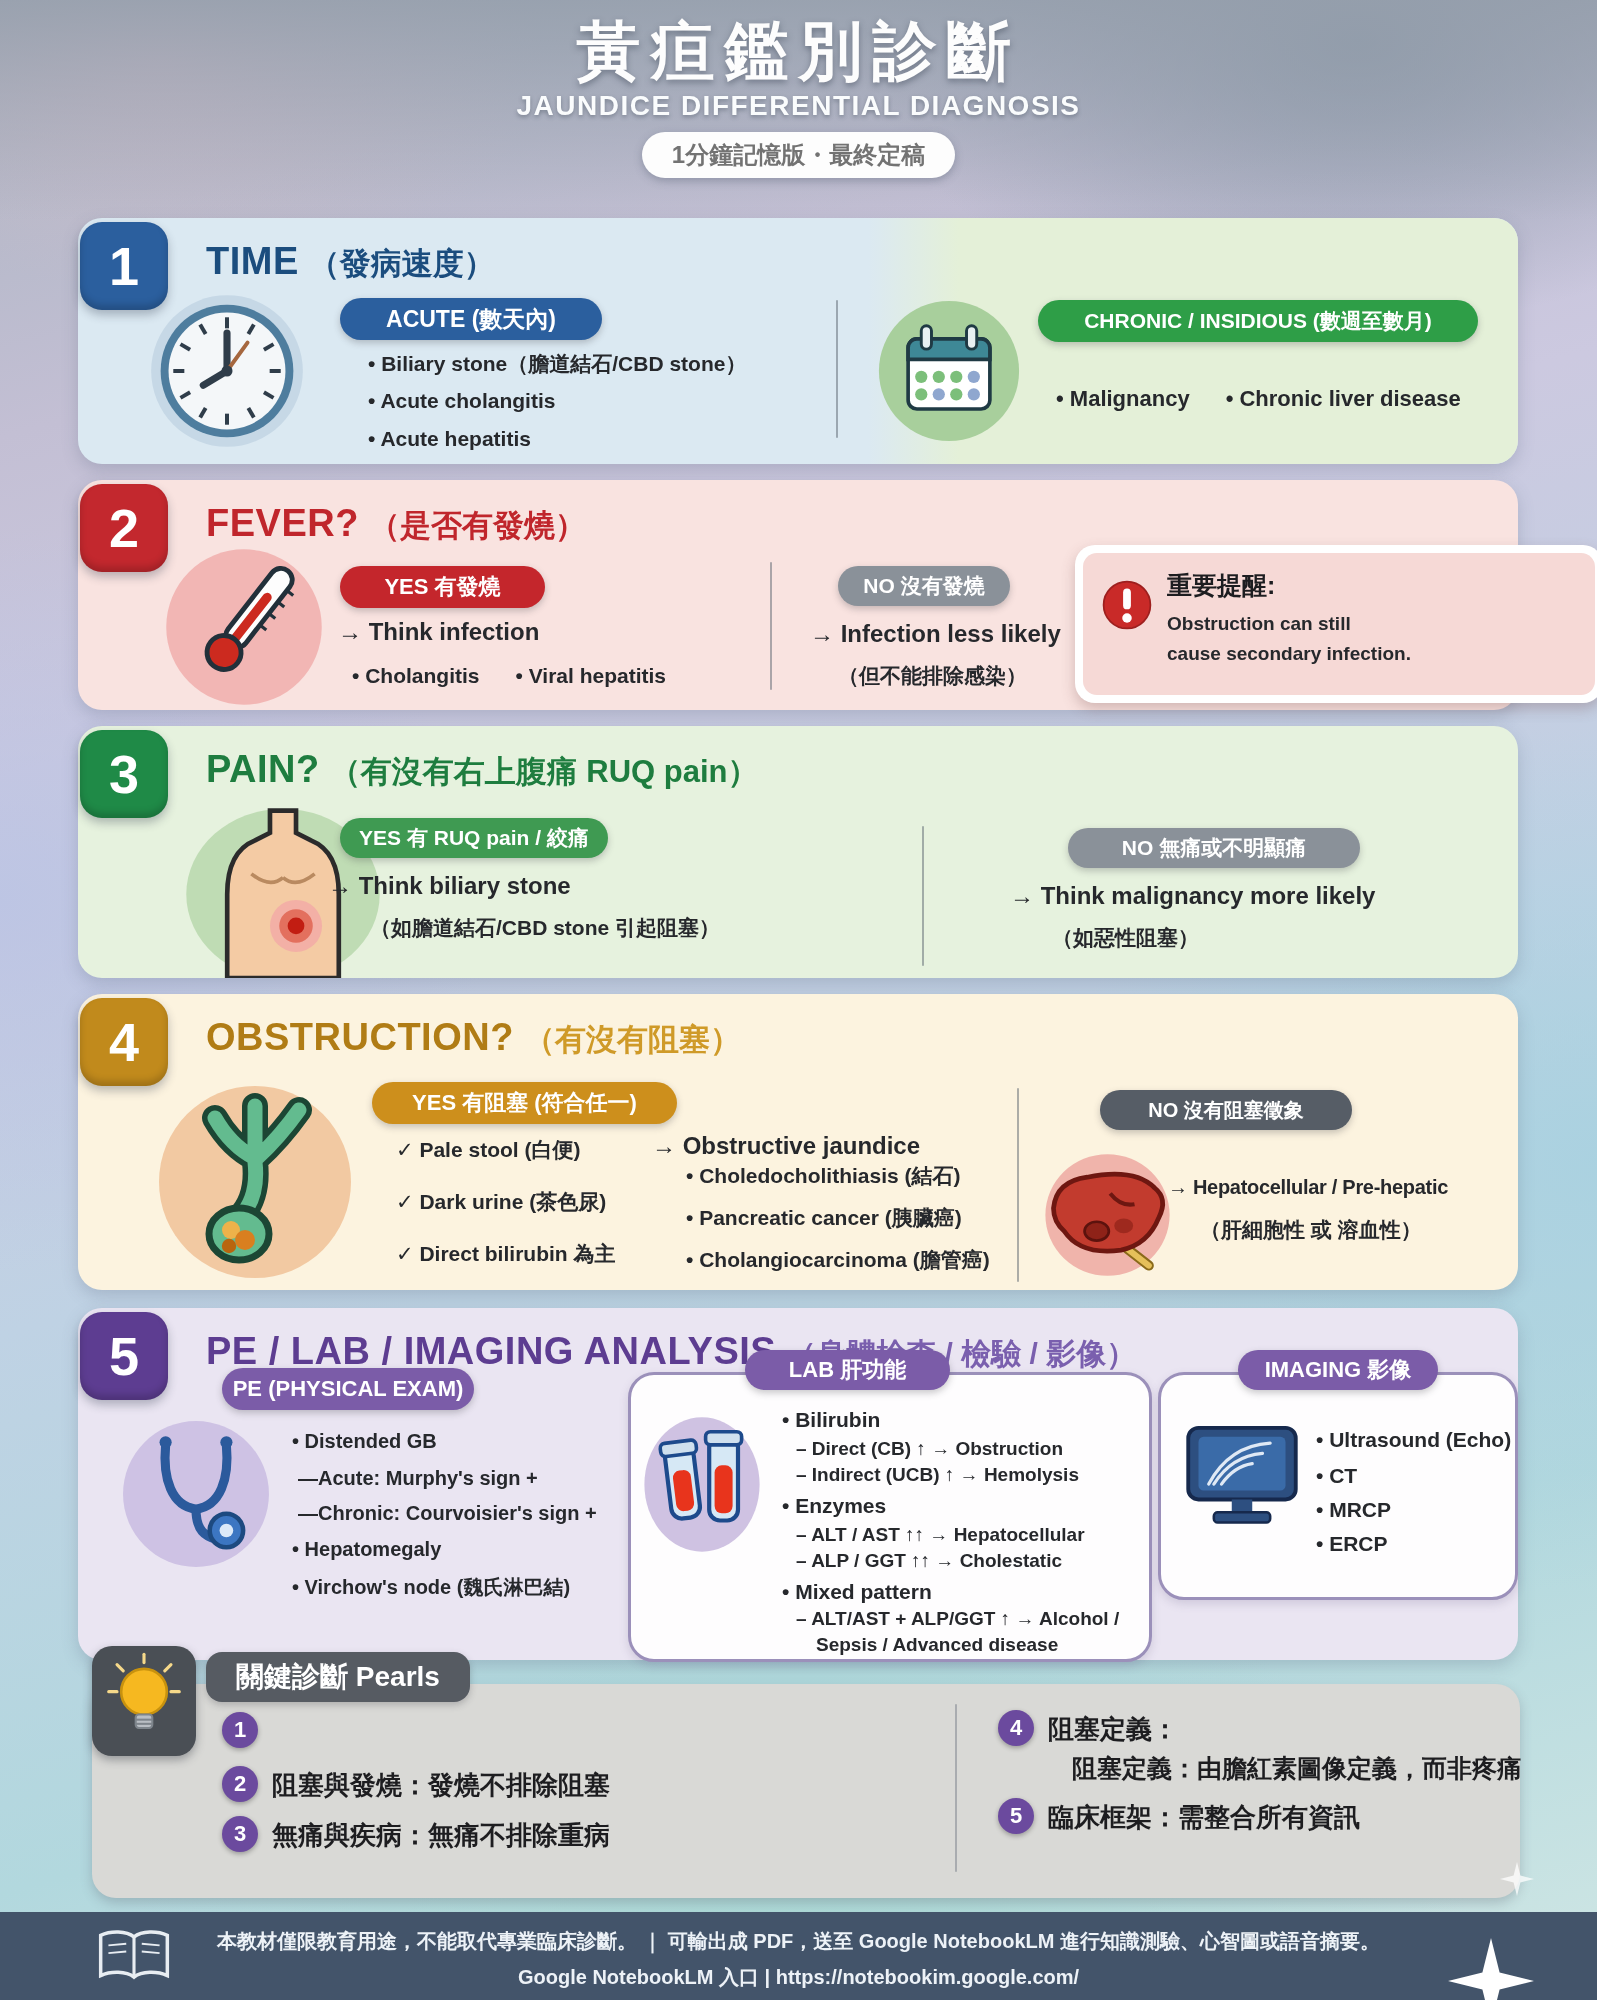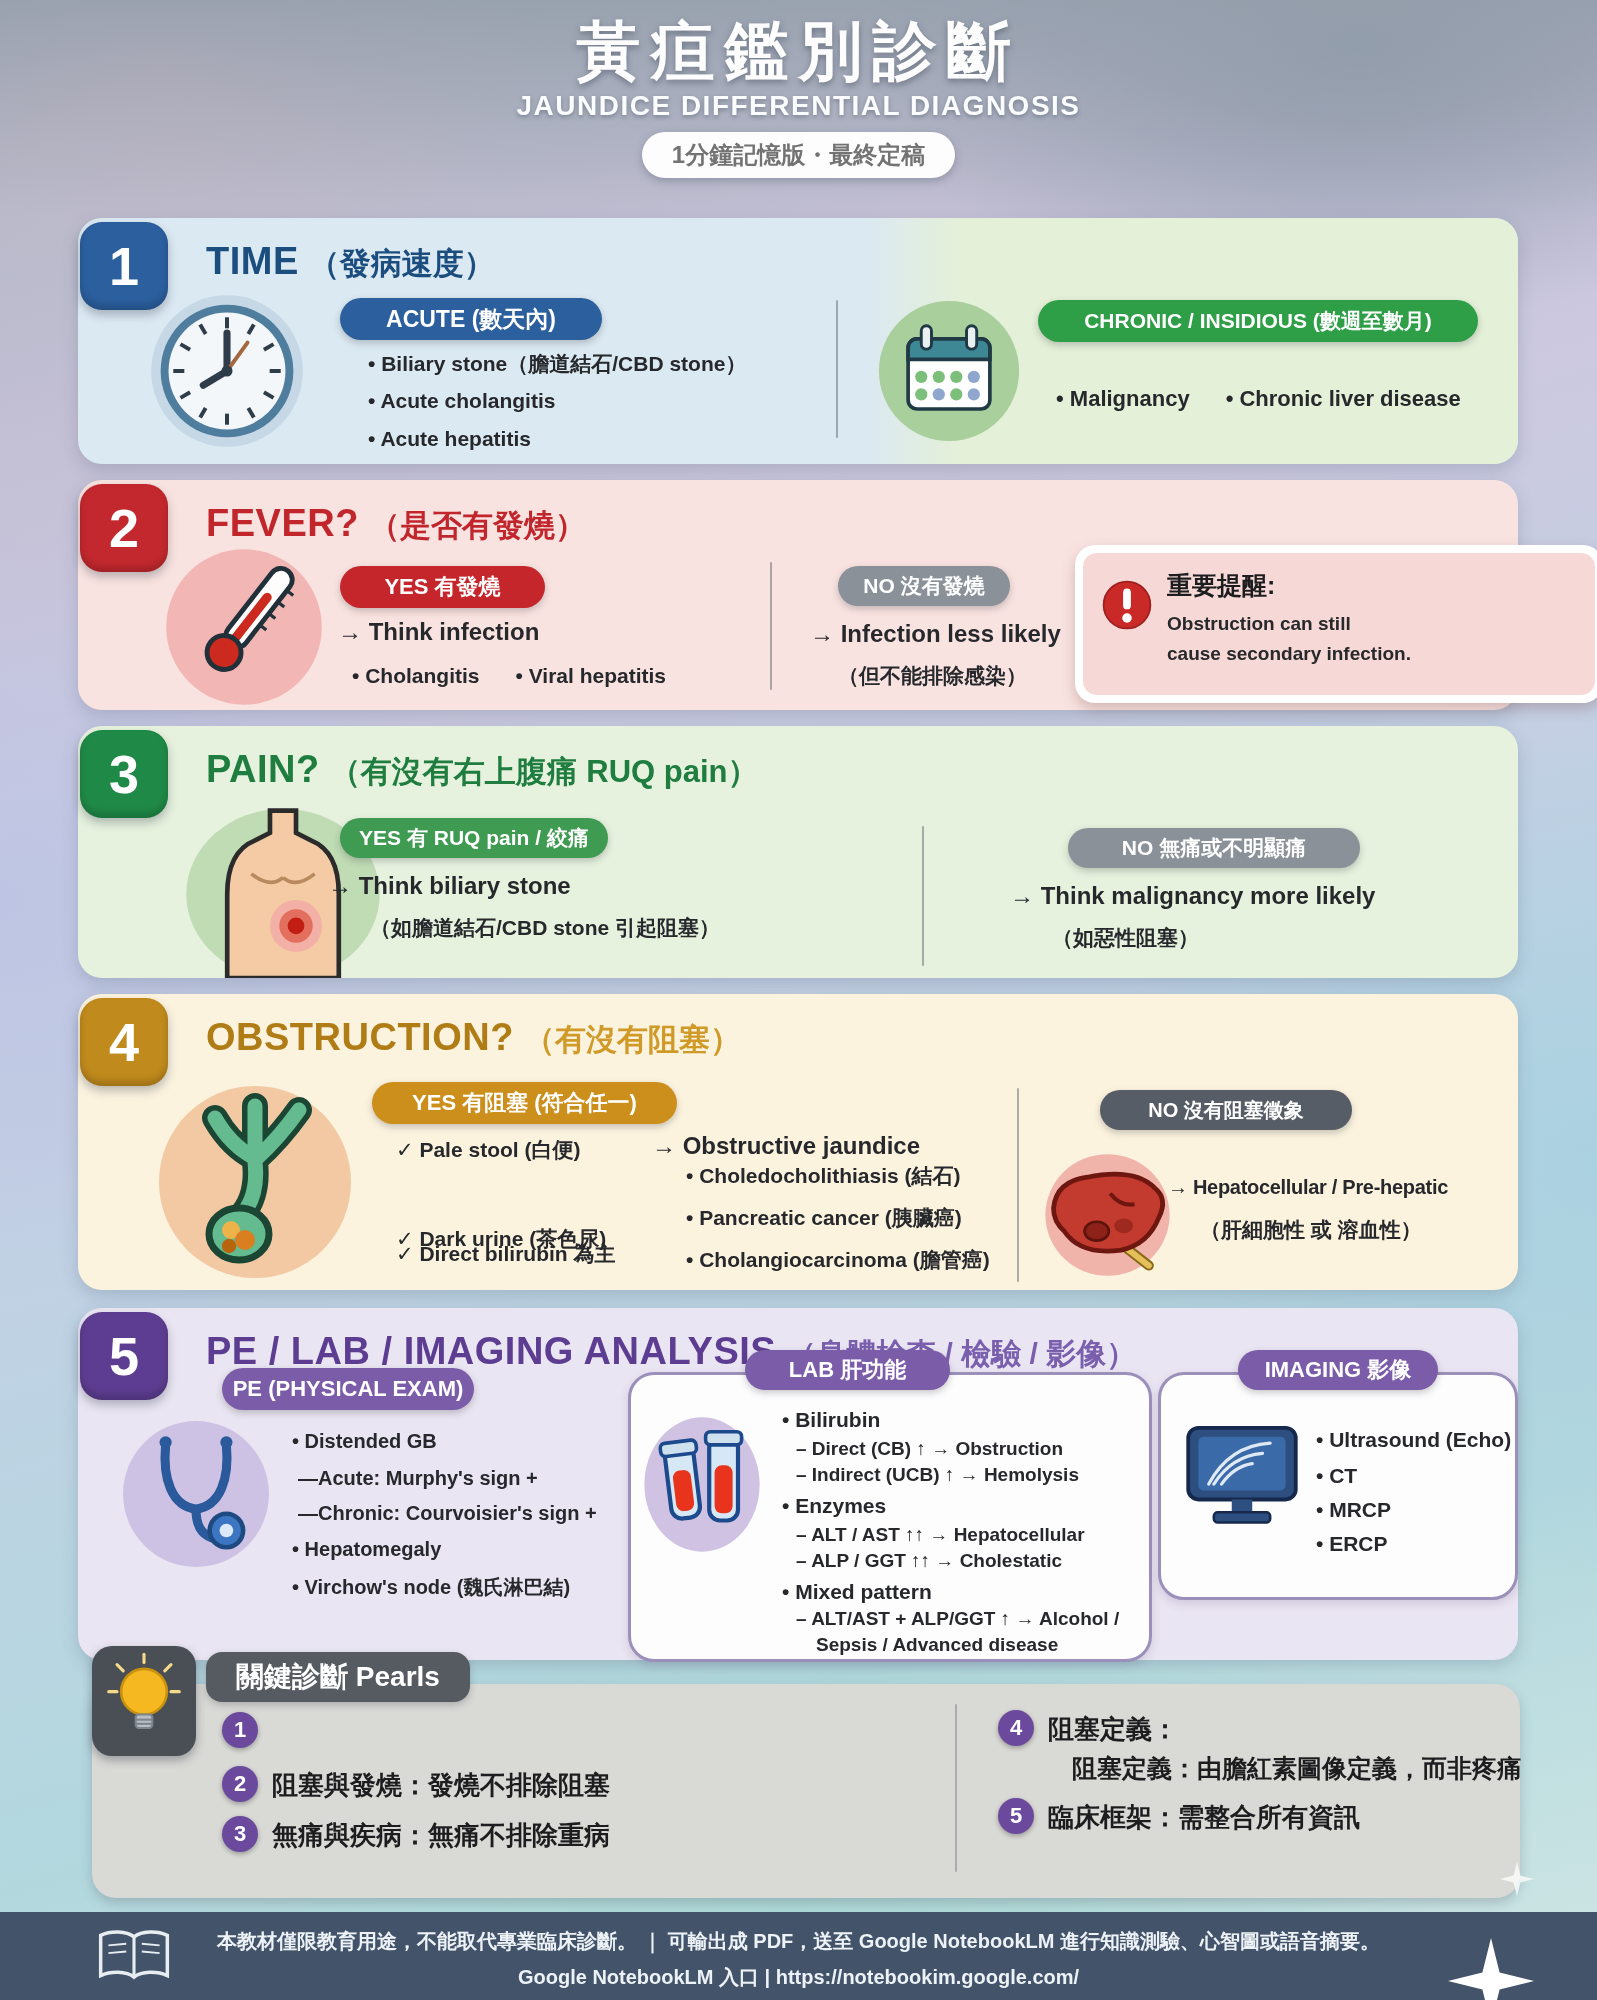--- a/index.html
+++ b/index.html
@@ -218,21 +218,21 @@
         <path d="M50,12 L50,40 M30,18 Q38,32 50,38 M72,14 Q62,28 51,38 M50,40 Q52,58 42,68" stroke="#63bb8f" stroke-width="7.5"></path>
       </g>
       <ellipse cx="42" cy="76" rx="15" ry="13" fill="#63bb8f" stroke="#1c4634" stroke-width="3.5"></ellipse>
       <circle cx="38" cy="74" r="4.5" fill="#edb24a"></circle>
       <circle cx="45" cy="79" r="5" fill="#d97f1f"></circle>
       <circle cx="37" cy="82" r="3.6" fill="#b9650e"></circle>
     </svg>
   </div>
   <div class="pill" style="left:372px;top:1082px;width:305px;height:42px;background:#cd8f1c;font-size:22px;">YES 有阻塞 (符合任一)</div>
   <div class="tl check bold" style="left:396px;top:1136px;font-size:21px;">Pale stool (白便)</div>
-  <div class="tl check bold" style="left:396px;top:1188px;font-size:21px;margin-top:37px;">Dark urine (茶色尿)</div>
+  <div class="tl check bold" style="left:396px;top:1188px;font-size:21px;">Dark urine (茶色尿)</div>
   <div class="tl check bold" style="left:396px;top:1240px;font-size:21px;">Direct bilirubin 為主</div>
   <div class="tl bold" style="left:652px;top:1132px;font-size:24px;">→ Obstructive jaundice</div>
   <div class="tl li bold" style="left:686px;top:1162px;font-size:21px;">Choledocholithiasis (結石)</div>
   <div class="tl li bold" style="left:686px;top:1204px;font-size:21px;">Pancreatic cancer (胰臟癌)</div>
   <div class="tl li bold" style="left:686px;top:1246px;font-size:21px;">Cholangiocarcinoma (膽管癌)</div>
   <div class="vdiv" style="left:1017px;top:1088px;height:194px;"></div>
   <div class="pill" style="left:1100px;top:1090px;width:252px;height:40px;background:#565d66;font-size:20px;">NO 沒有阻塞徵象</div>
   <div class="iconwrap" style="left:1040px;top:1146px;">
     <svg width="135" height="138" viewBox="0 0 100 100">
       <ellipse cx="50" cy="50" rx="46" ry="45" fill="#f0b4ab"></ellipse>

